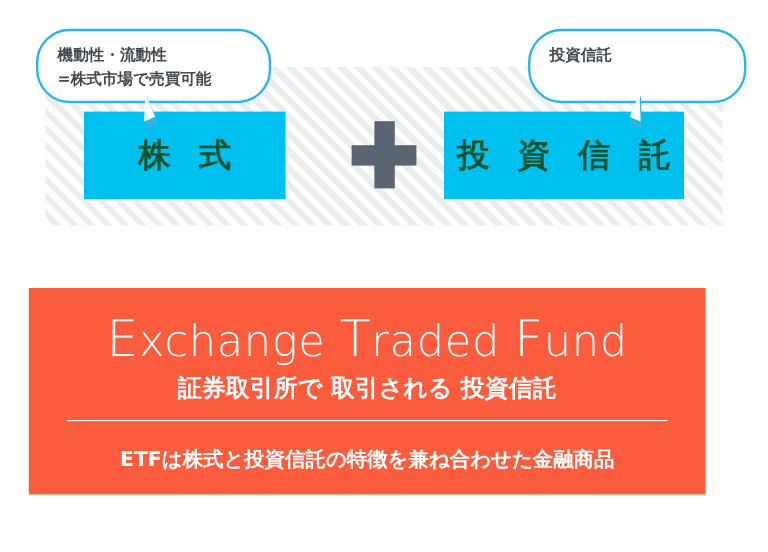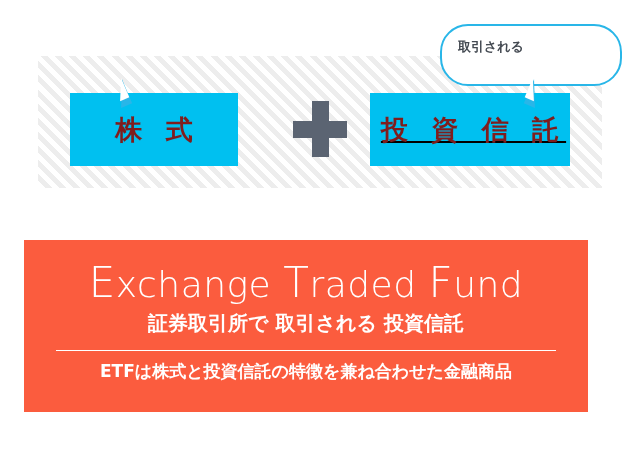--- a/index.html
+++ b/index.html
@@ -40,29 +40,29 @@
 
   
   .blue-box {
     position: absolute;
     background: #00c0f0;
     display: flex;
     align-items: center;
     justify-content: center;
   }
   .blue-box .box-label {
-    color: #7f1d1d;
+    color: #14532d;
     font-size: 27px;
     font-weight: bold;
     letter-spacing: 7px;
     text-indent: 7px;
     line-height: 1;
   }
   #box-stock   { left: 70px;  top: 93px; width: 168px; height: 73px; }
-  #box-fund    { left: 370px; top: 93px; width: 200px; height: 73px; text-decoration: underline; }
+  #box-fund    { left: 370px; top: 93px; width: 200px; height: 73px; }
 
   
   .plus-sign {
     position: absolute;
     left: 293px;
     top: 101px;
     width: 54px;
     height: 56px;
   }
   .plus-sign .bar {
@@ -192,21 +192,21 @@
   #etf-divider {
     width: 500px;
     height: 1px;
     background: #ffffff;
     margin: 14px auto 0 auto;
   }
   #etf-footnote {
     color: #ffffff;
     font-size: 17px;
     font-weight: bold;
-    margin-top: 9px;
+    margin-top: 20px;
     white-space: nowrap;
   }
 </style>
 </head>
 <body>
 
 <div id="stage">
 
   <div class="striped-panel"></div>
 
@@ -216,25 +216,29 @@
 
   <div class="plus-sign">
     <span class="bar h"></span>
     <span class="bar v"></span>
   </div>
 
   <div class="blue-box" id="box-fund">
     <span class="box-label">投 資 信 託</span>
   </div>
 
+  <div class="bubble" id="bubble-left">
+    <div class="bubble-line">機動性・流動性</div>
+    <div class="bubble-line">=株式市場で売買可能</div>
+  </div>
   <span class="tail" id="tail-left-stroke"></span>
   <span class="tail" id="tail-left-fill"></span>
 
   <div class="bubble" id="bubble-right">
-    <div class="bubble-line">取引される</div>
+    <div class="bubble-line">投資信託</div>
   </div>
   <span class="tail" id="tail-right-stroke"></span>
   <span class="tail" id="tail-right-fill"></span>
 
   <div class="arrow-mask" id="arrow-mask-l"></div>
   <div class="arrow-mask" id="arrow-mask-r"></div>
   <div id="arrow-wedge-l"></div>
   <div id="arrow-wedge-r"></div>
   <div id="arrow-tip-shadow"></div>
 

